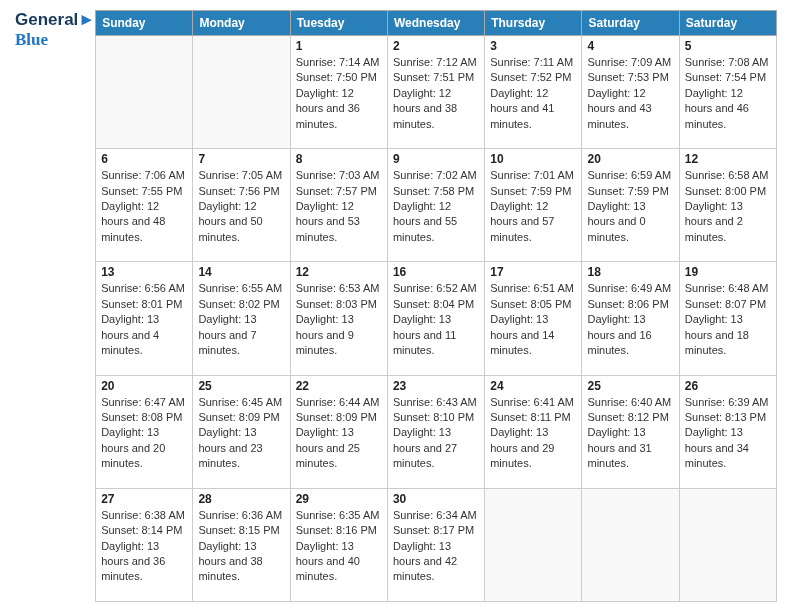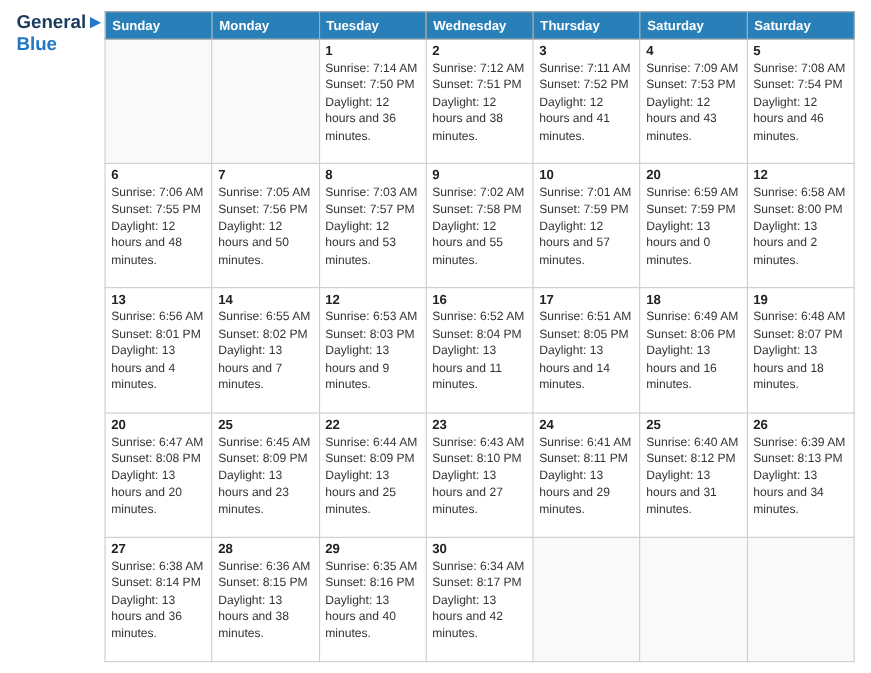--- a/index.html
+++ b/index.html
@@ -81,21 +81,21 @@
 </head>
 <body>
 
 <div class="page">
   <div class="header">
     <div class="logo">
       <div>
         <div style="display:flex;align-items:center;">
           <div>
             <div style="font-size:17px;font-weight:bold;color:#1a3a5c;line-height:1.15;">General<span style="color:#2176c7;">►</span></div>
-            <div style="font-size:17px;font-weight:bold;color:#2176c7;line-height:1.15;">Blue</div>
+            <div style="font-size:17px;font-weight:bold;color:#2176c7;line-height:1.15;font-family:Liberation Serif, serif;">Blue</div>
           </div>
         </div>
       </div>
     </div>
     <div class="title-area">
       <div class="month-title"></div>
       <div class="location"></div>
     </div>
   </div>
 

